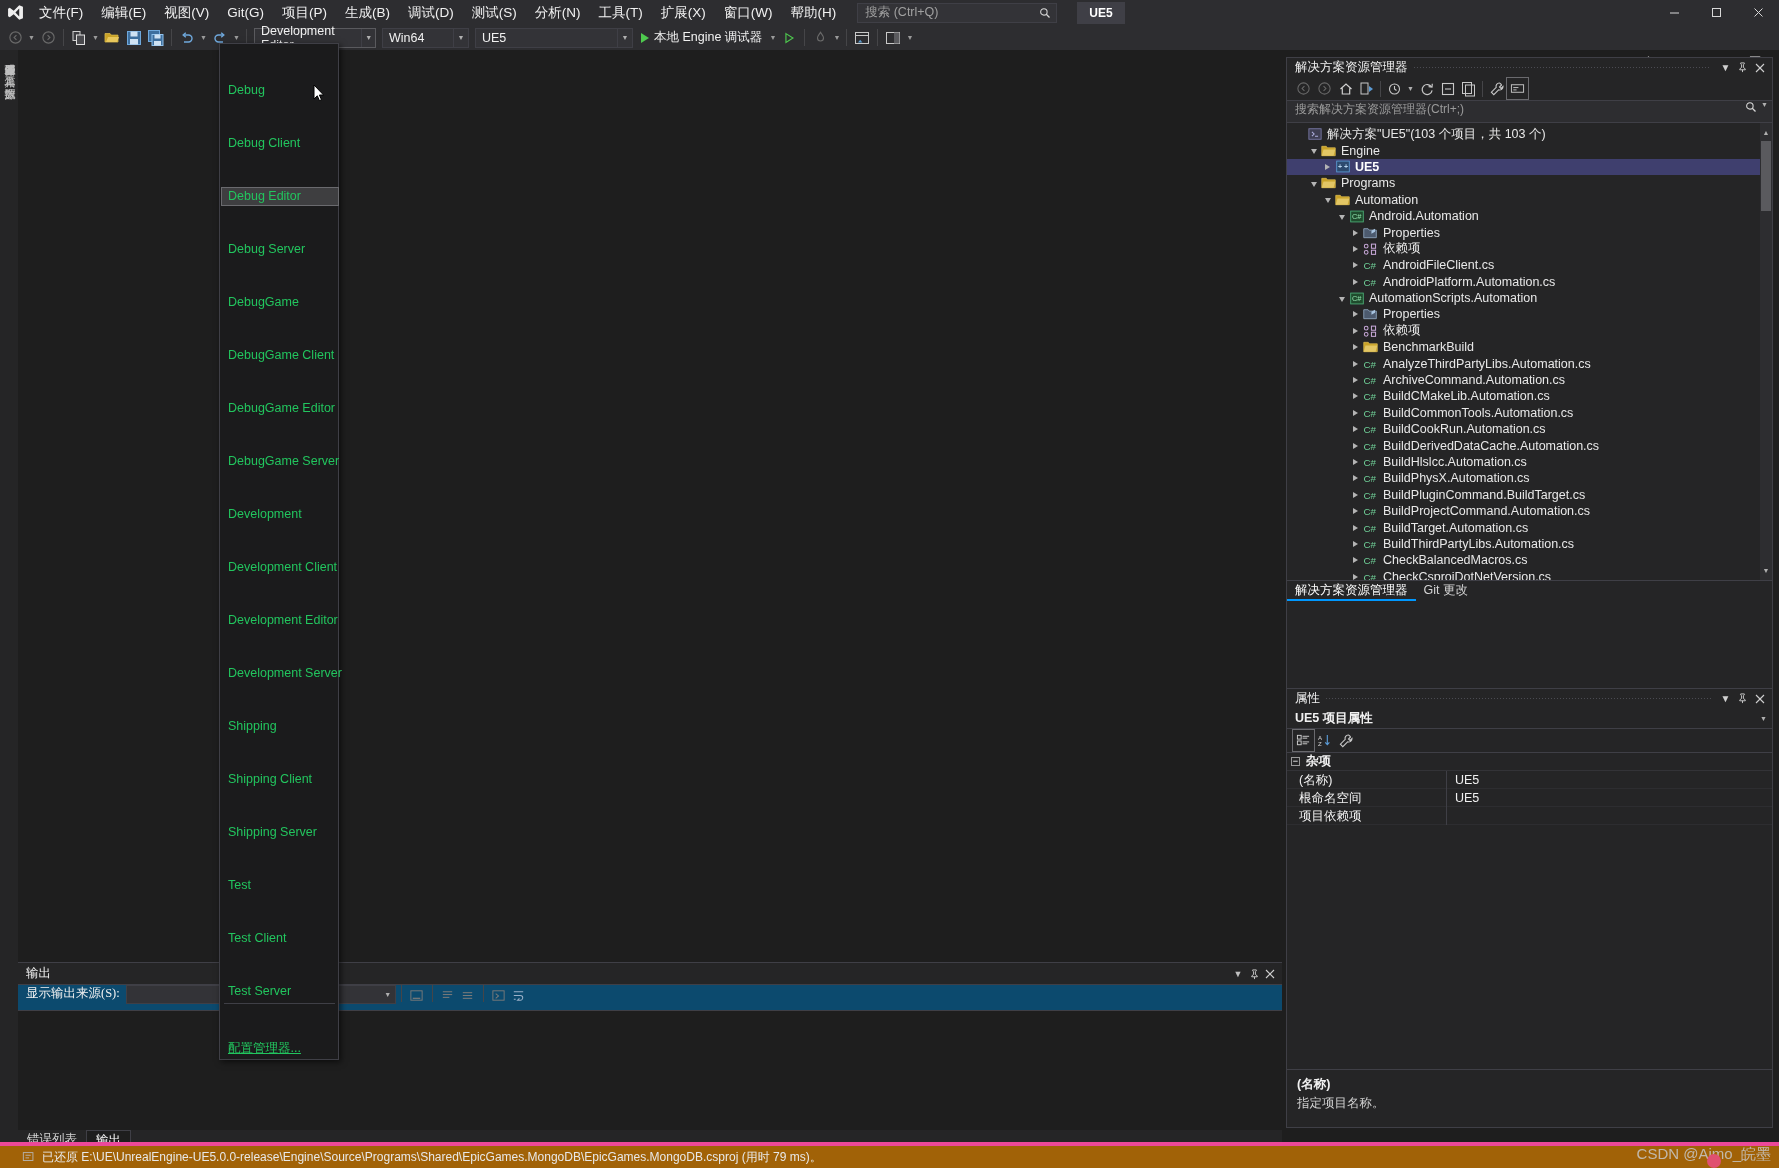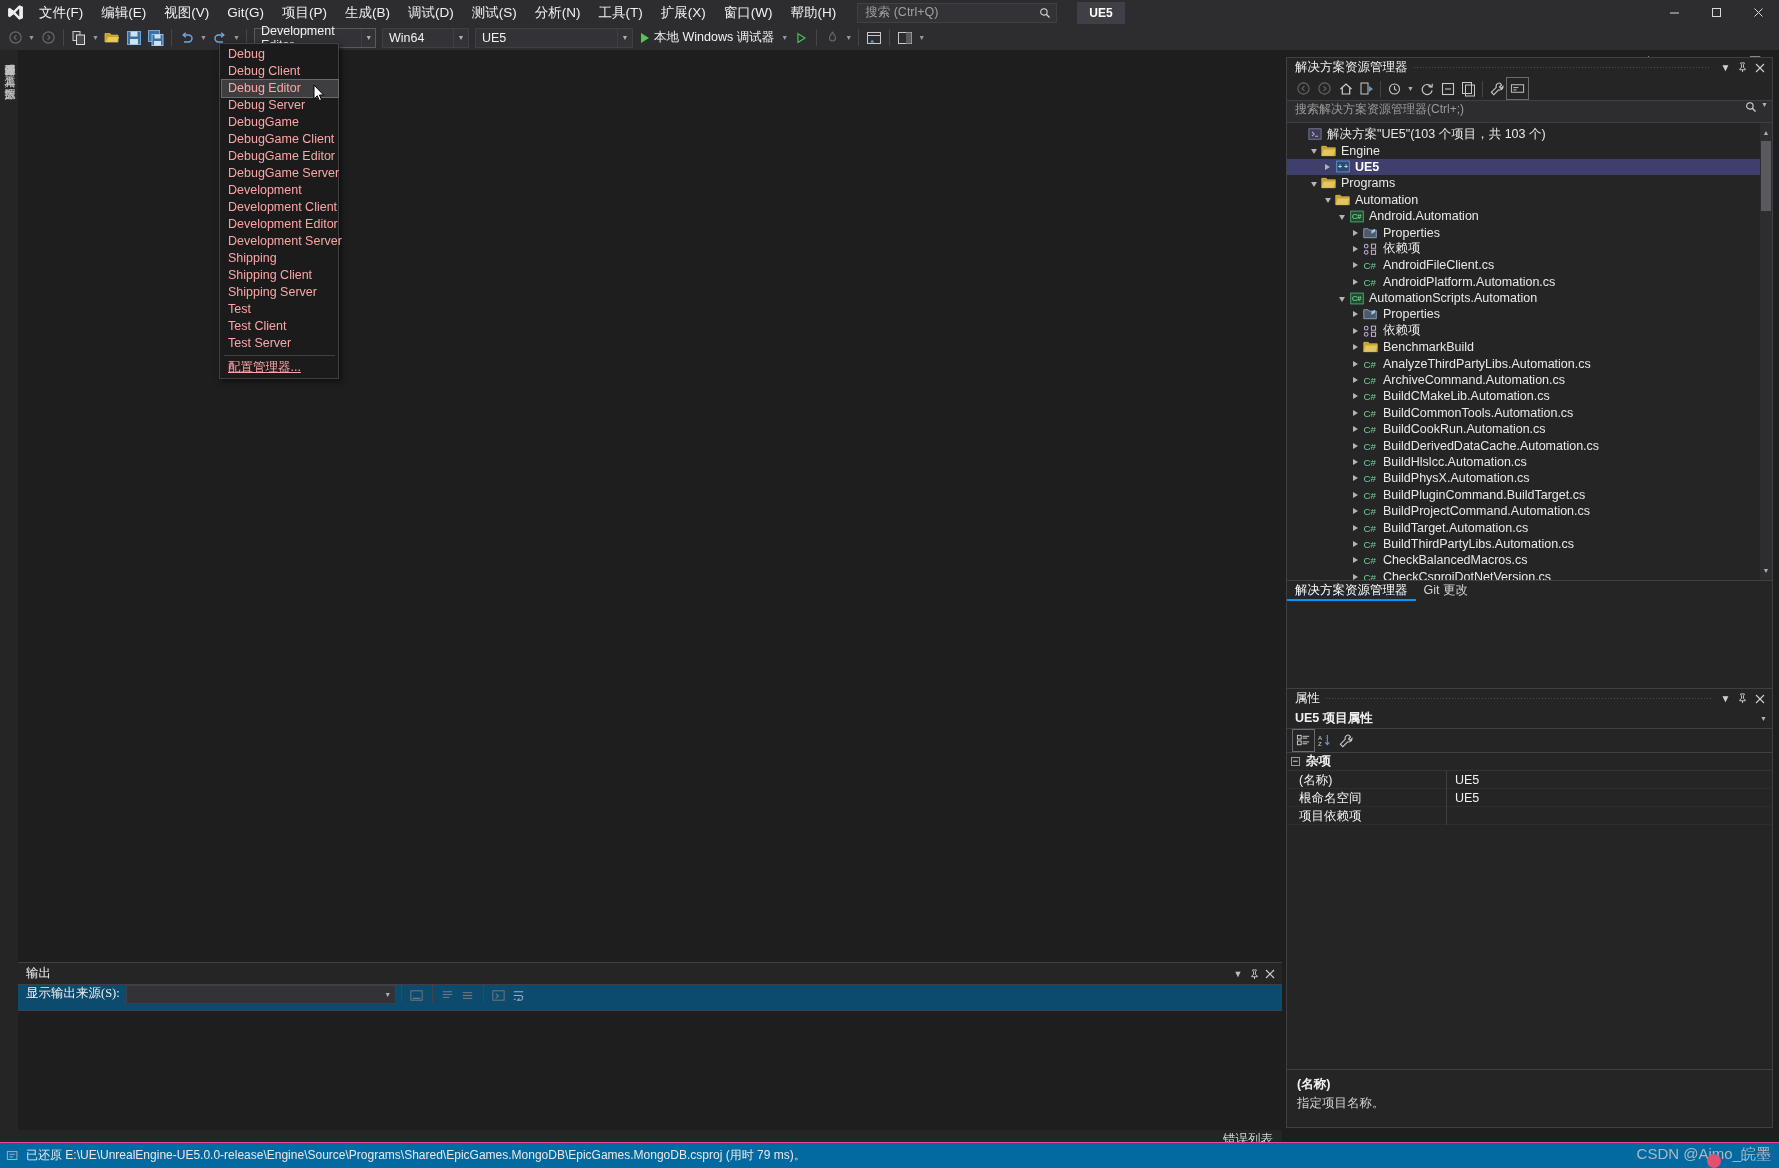--- a/index.html
+++ b/index.html
@@ -112,22 +112,22 @@
     background: #1b1b1c; border: 1px solid #3f3f46; z-index: 50;
     padding: 2px 0 2px 0;
     box-shadow: 2px 2px 6px rgba(0,0,0,.6);
   }
   .cfg-strip {
     position: absolute; left: 0; top: 0; width: 4px; height: 100%;
     background: #1b1b1c;
   }
   .cfg-item {
     height: 17px; line-height: 17px; padding-left: 6px;
-    font-size: 12.5px; color: #fca5a5; white-space: nowrap;
-    position: relative; margin-left: 2px;
+    font-size: 12.5px; color: #22c55e; white-space: nowrap;
+    position: relative; margin-left: 2px; margin-top: 36px;
   }
   .cfg-item.selected { background: #3e3e40; outline: 1px solid #6a6a6e; }
   .cfg-sep { height: 1px; background: #3f3f46; margin: 3px 3px 3px 4px; }
   .cfg-item.manager { text-decoration: underline; }
 
   .mouse-cursor {
     position: absolute; left: 313px; top: 84px; z-index: 60; pointer-events: none;
   }
 
   
@@ -155,34 +155,34 @@
   .ot-combo .cb-arrow { width: 14px; height: 17px; display:flex; align-items:center;
     justify-content:center; font-size: 7px; color: #b0b0b0; }
   .ot-sep { width: 1px; height: 17px; background: #454548; margin: 0 5px; }
   .ot-icon { width: 20px; height: 21px; display:flex; align-items:center;
     justify-content:center; color: #8b8b8b; }
   .output-body { background: #1e1e1e; height: 118px; }
 
   
   .bottom-tabs {
     position: absolute; left: 18px; top: 1130px; width: 1264px; height: 20px;
-    background: #252526; display: flex; align-items: flex-end; flex-direction: column;
+    background: #252526; display: flex; align-items: flex-end;
   }
   .btab {
     height: 20px; line-height: 19px; padding: 0 9px; font-size: 12.5px;
     color: #d4d4d4;
   }
   .btab.active { background: #1e1e1e; color: #fff; border-top: 1px solid #3f3f46;
     border-left: 1px solid #3f3f46; border-right: 1px solid #3f3f46; }
 
   
   .statusbar {
     position: absolute; left: 0; bottom: 0; width: 1779px; height: 26px;
-    background: #0369a1; display: flex; align-items: center; padding-left: 6px;
-    border-top: 1px solid #ec4899;
+    background: #a16207; display: flex; align-items: center; padding-left: 22px;
+    border-top: 4px solid #ec4899;
   }
   .status-text { font-size: 12px; color: #e8e8e8; white-space: nowrap; }
 
   
   .sol-panel {
     position: absolute; left: 1286px; top: 57px; width: 487px; height: 726px;
     background: #252526; border: 1px solid #3f3f46;
   }
   .panel-title {
     height: 19px; display: flex; align-items: center; padding: 0 4px 0 8px;
@@ -427,21 +427,21 @@
       <span>Win64</span>
       <span class="cb-arrow">▼</span>
     </div>
     <div class="tb-combo combo-startup">
       <span>UE5</span>
       <span class="cb-arrow">▼</span>
     </div>
 
     <div class="run-btn">
       <span class="tri-green"></span>
-      <span>本地 Windows 调试器</span>
+      <span>本地 Engine 调试器</span>
     </div>
     <div class="tb-arrow">▼</div>
     <div class="tb-icon">
       <svg width="14" height="14" viewBox="0 0 16 16">
           <path d="M4.5 3 L12.5 8 L4.5 13 Z" fill="none" stroke="#4ec94e" stroke-width="1.3"></path>
         </svg>
     </div>
     <div class="tb-sep"></div>
     <div class="tb-icon dim">
       <svg width="15" height="15" viewBox="0 0 16 16">

